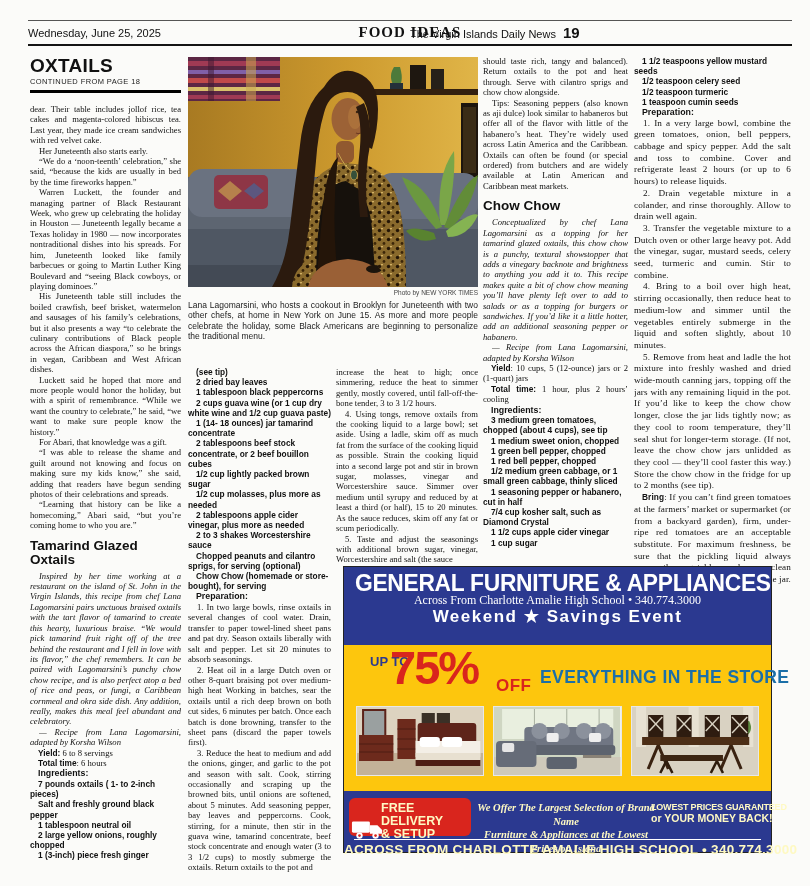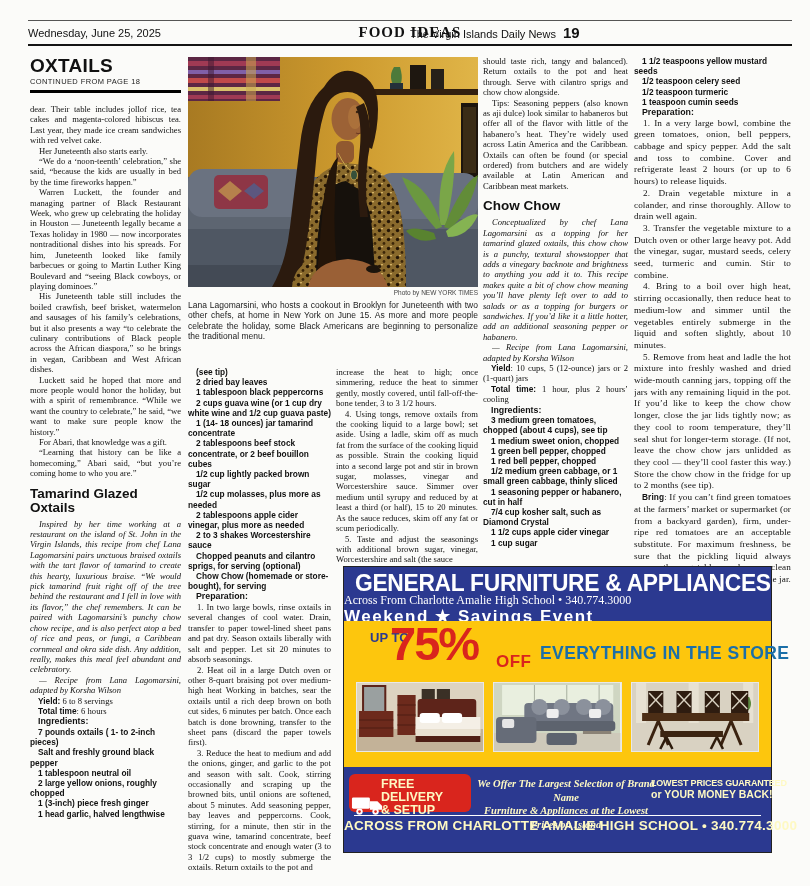--- a/index.html
+++ b/index.html
@@ -41,21 +41,21 @@
 
   
   #photo-block { position:absolute; left:188px; top:57px; width:290px; }
   .photo-frame { width:290px; height:230px; background:#777; }
   .credit  { font:6.5px/8px "Liberation Sans", sans-serif; color:#444; text-align:right; margin-top:2px; }
   .caption { font:8.5px/10.3px "Liberation Sans", sans-serif; color:#222; text-align:justify; margin-top:3px; }
 
   
   #ad { position:absolute; left:343px; top:566px; width:429px; height:287px;
         box-sizing:border-box; border:1px solid #222; background:#2b3990; }
-  .ad-top { height:54px; color:#fff; text-align:left; overflow:hidden; }
+  .ad-top { height:78px; color:#fff; text-align:center; overflow:hidden; }
   .ad-title { font:800 24px/25px "Liberation Sans", sans-serif; letter-spacing:-.3px;
               display:inline-block; transform:scaleX(.95); margin-top:3px; white-space:nowrap; }
   .ad-sub   { font:12px/13px "Liberation Serif", serif; margin-top:-1px; }
   .ad-event { font:bold 17px/19px "Liberation Sans", sans-serif; letter-spacing:1.5px; }
   .ad-mid { position:relative; height:146px; background:#fdc60d; }
   .upto { position:absolute; left:26px; top:9px;  font:bold 13px "Liberation Sans", sans-serif; color:#2b3990;text-align:center; }
   .pct  { position:absolute; left:46px; top:-2px; font:800 47px/50px "Liberation Sans", sans-serif; color:#d9251d; letter-spacing:-2px; }
   .off  { position:absolute; left:152px; top:31px; font:800 17px "Liberation Sans", sans-serif; color:#d9251d; letter-spacing:.5px; }
   .store{ position:absolute; left:196px; top:22px; font:800 17.5px "Liberation Sans", sans-serif; color:#1b6fa8; letter-spacing:.4px; white-space:nowrap; }
   .thumbs { position:absolute; left:12px; right:12px; top:61px; height:70px; display:flex; gap:9px; }
@@ -92,20 +92,21 @@
     <div class="slug-cont">CONTINUED FROM PAGE 18</div>
     <div class="slug-bar"></div>
     <div>
         <p class="blk cont">dear. Their table includes jollof rice, tea cakes and magenta-colored hibiscus tea. Last year, they made ice cream sandwiches with red velvet cake.</p>
         <p class="blk body">Her Juneteenth also starts early.</p>
         <p class="blk body">“We do a ‘noon-teenth’ celebration,” she said, “because the kids are usually in bed by the time fireworks happen.”</p>
         <p class="blk body">Warren Luckett, the founder and managing partner of Black Restaurant Week, who grew up celebrating the holiday in Houston — Juneteenth legally became a Texas holiday in 1980 — now incorporates nontraditional dishes into his spreads. For him, Juneteenth looked like family barbecues or going to Martin Luther King Boulevard and “seeing Black cowboys, or playing dominoes.”</p>
         <p class="blk body">His Juneteenth table still includes the boiled crawfish, beef brisket, watermelon and sausages of his family’s celebrations, but it also presents a way “to celebrate the culinary contributions of Black people across the African diaspora,” so he brings in vegan, Caribbean and West African dishes.</p>
         <p class="blk body">Luckett said he hoped that more and more people would honor the holiday, but with a spirit of remembrance. “While we want the country to celebrate,” he said, “we want to make sure people know the history.”</p>
         <p class="blk body">For Abari, that knowledge was a gift.</p>
+        <p class="blk body">“I was able to release the shame and guilt around not knowing and focus on making sure my kids know,” she said, adding that readers have begun sending photos of their celebrations and spreads.</p>
         <p class="blk body">“Learning that history can be like a homecoming,” Abari said, “but you’re coming home to who you are.”</p>
         <p class="blk sub">Tamarind Glazed Oxtails</p>
         <p class="blk ital">Inspired by her time working at a restaurant on the island of St. John in the Virgin Islands, this recipe from chef Lana Lagomarsini pairs unctuous braised oxtails with the tart flavor of tamarind to create this hearty, luxurious braise. “We would pick tamarind fruit right off of the tree behind the restaurant and I fell in love with its flavor,” the chef remembers. It can be paired with Lagomarsini’s punchy chow chow recipe, and is also perfect atop a bed of rice and peas, or fungi, a Caribbean cornmeal and okra side dish. Any addition, really, makes this meal feel abundant and celebratory.</p>
         <p class="blk ital">— Recipe from Lana Lagomarsini, adapted by Korsha Wilson</p>
         <p class="blk mix"><b>Yield:</b> 6 to 8 servings</p>
         <p class="blk mix"><b>Total time</b>: 6 hours</p>
         <p class="blk label">Ingredients:</p>
         <p class="blk ing">7 pounds oxtails ( 1- to 2-inch pieces)</p>
         <p class="blk ing">Salt and freshly ground black pepper</p>
         <p class="blk ing">1 tablespoon neutral oil</p>

